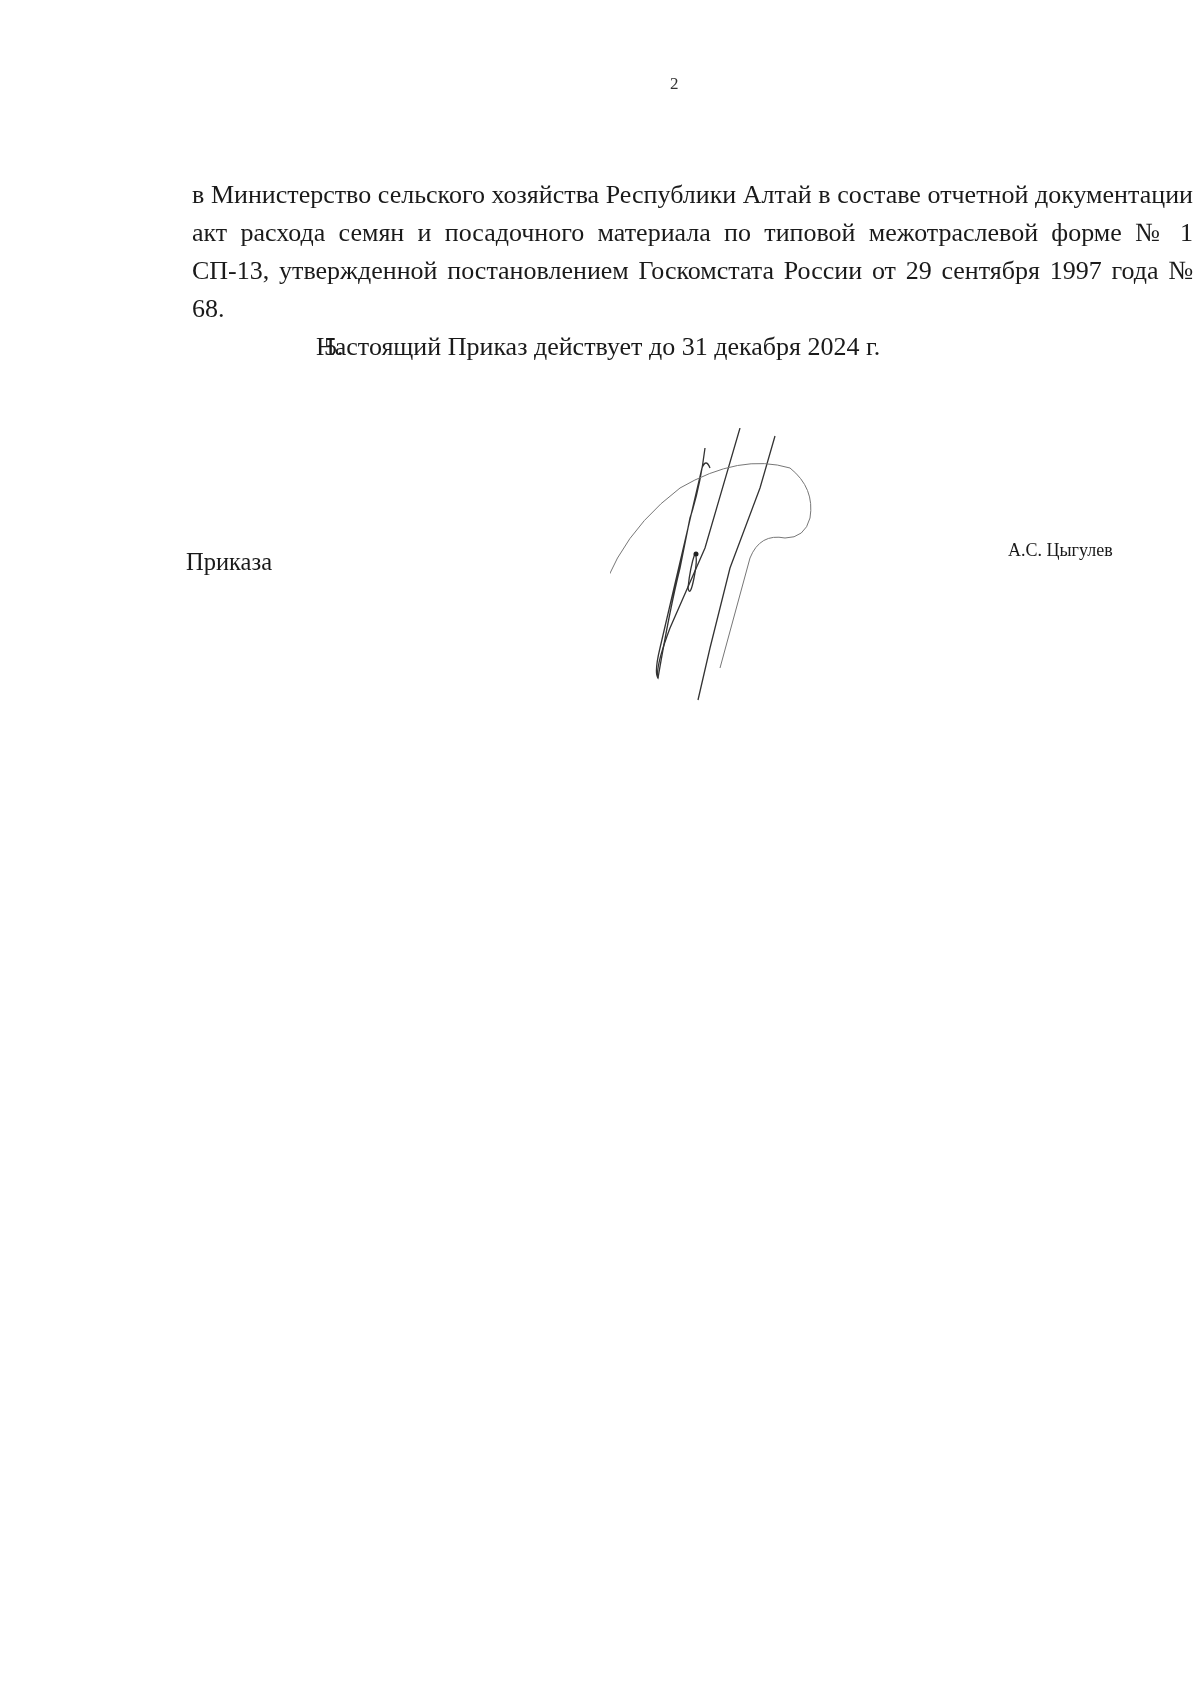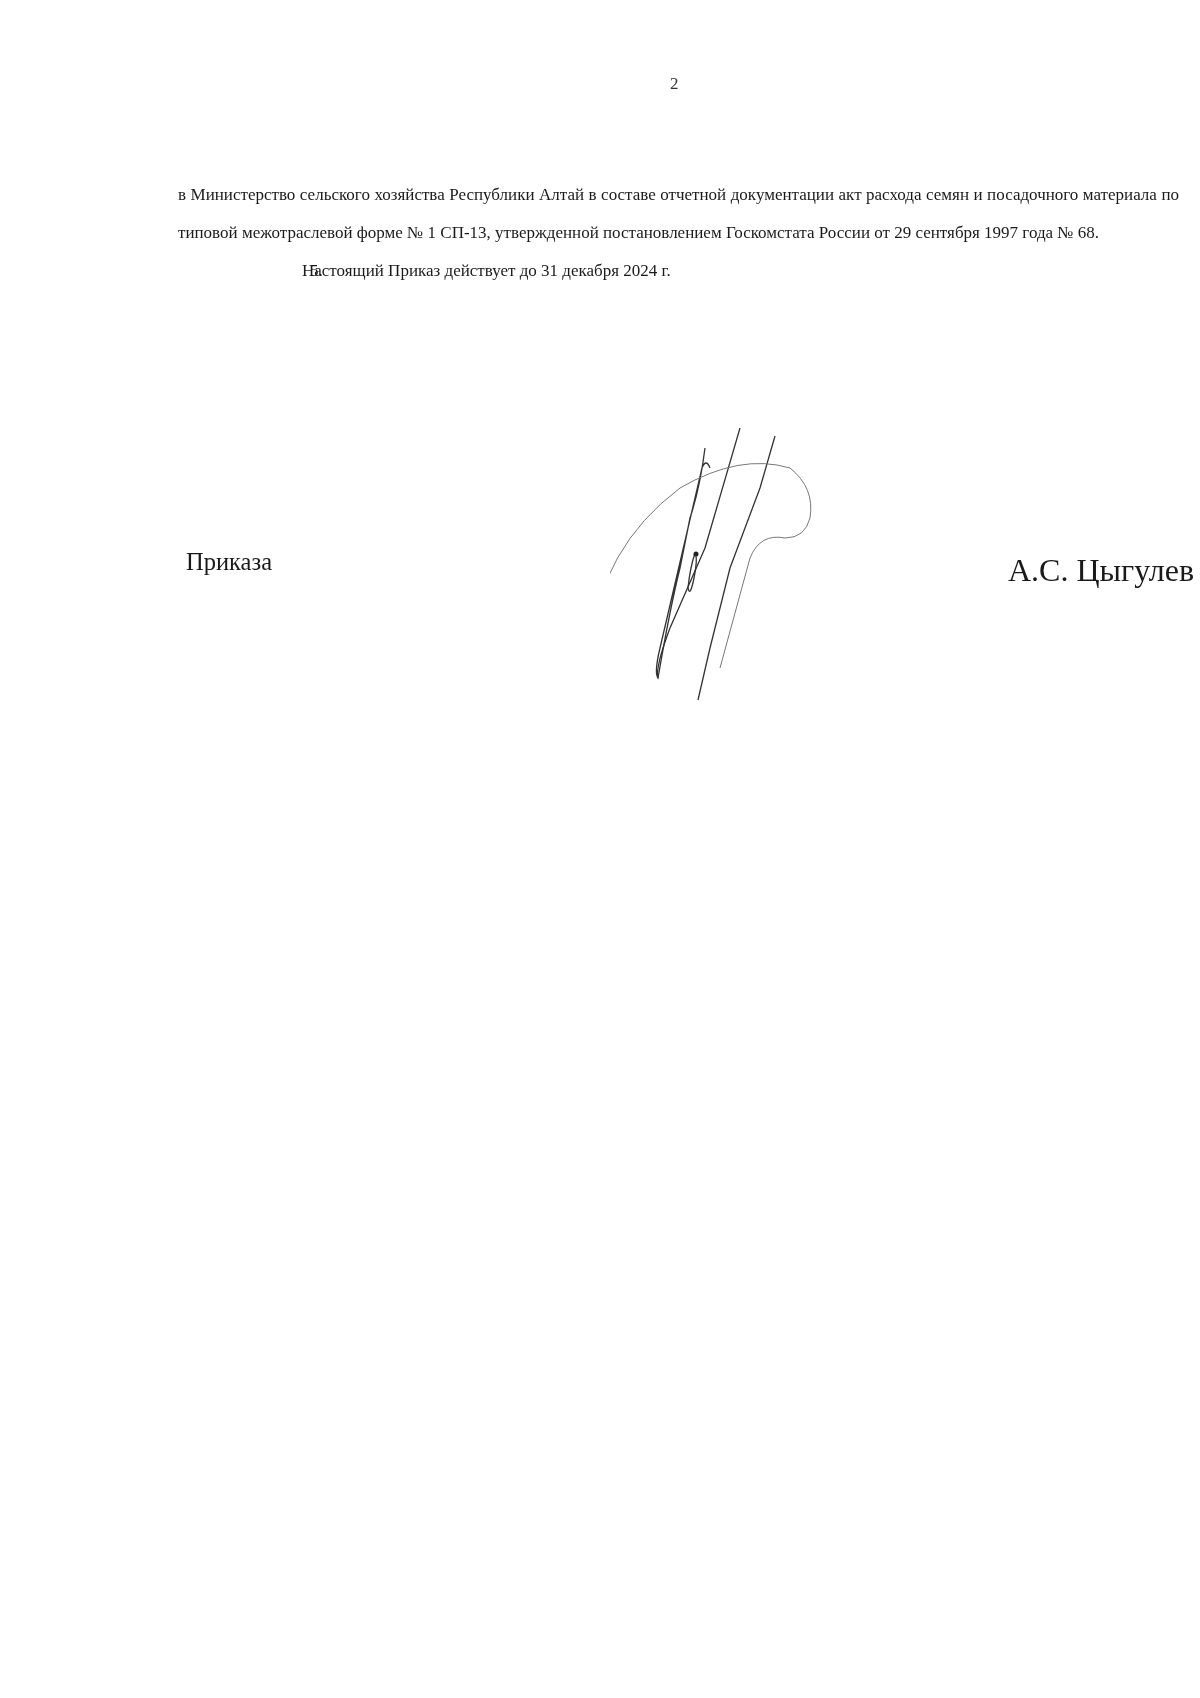--- a/index.html
+++ b/index.html
@@ -1,26 +1,26 @@
 <!DOCTYPE html>
 <html><head>
 <meta charset="utf-8">
 <style>
   html, body { margin: 0; padding: 0; background: #ffffff; }
   body { width: 1200px; height: 1698px; position: relative; overflow: hidden;
          font-family: "Liberation Serif", "DejaVu Serif", serif; color: #1a1a1a; }
   .page-number { position: absolute; left: 670px; top: 74px; font-size: 17px; color: #333; }
-  .body-text { position: absolute; left: 178px; top: 176px; width: 1001px;
-               font-size: 17px; line-height: 38px; }
+  .body-text { position: absolute; left: 192px; top: 176px; width: 1001px;
+               font-size: 26px; line-height: 38px; }
   .para { margin: 0; text-align: justify; text-align-last: left; }
   .para.indent { text-indent: 66px; }
   .num { display: inline-block; width: 58px; }
   .para.first { text-align: justify; }
   .sig-title { position: absolute; left: 186px; top: 548px; font-size: 24.5px; }
-  .sig-name { position: absolute; left: 1008px; top: 552px; font-size: 32px; }
+  .sig-name { position: absolute; left: 1008px; top: 540px; font-size: 18px; }
   .signature { position: absolute; left: 610px; top: 428px; width: 270px; height: 280px; }
 </style>
 </head>
 <body>
 
 <div class="page-number">2</div>
 
 <div class="body-text">
   <p class="para first">в Министерство сельского хозяйства Республики Алтай в составе отчетной документации акт расхода семян и посадочного материала по типовой межотраслевой форме № 1 СП-13, утвержденной постановлением Госкомстата России от 29 сентября 1997 года № 68.</p>
   <p class="para indent"><span class="num">5.</span><span>Настоящий Приказ действует до 31 декабря 2024 г.</span></p>

